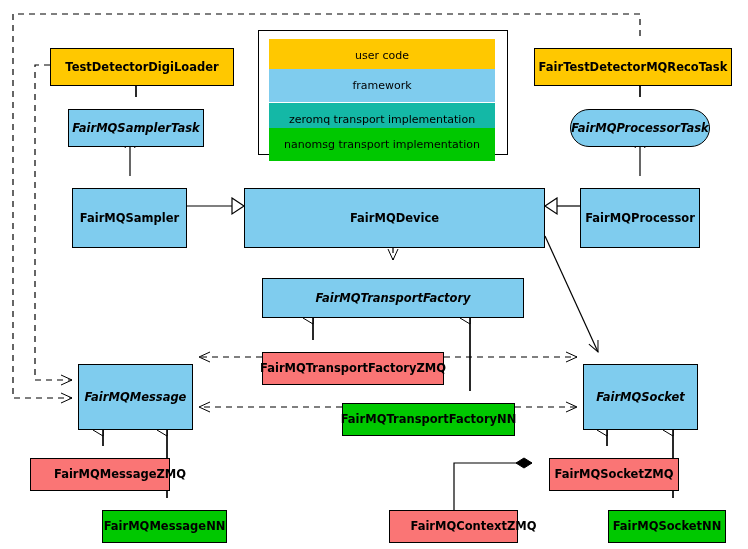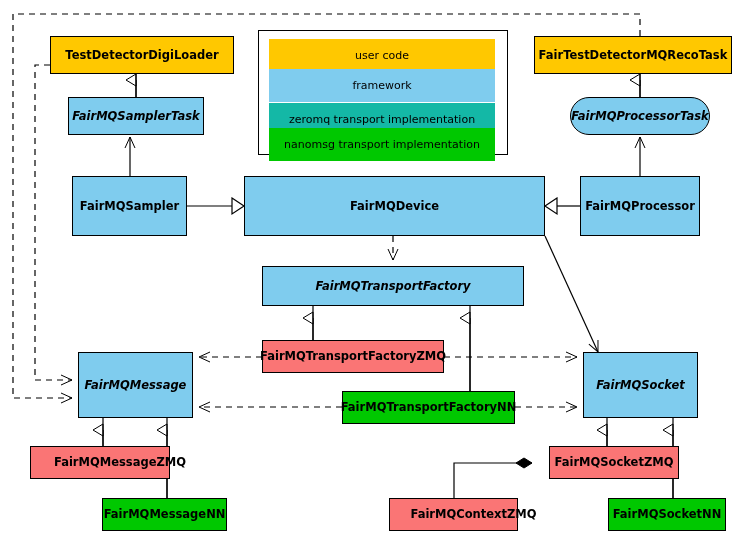--- a/index.html
+++ b/index.html
@@ -1,21 +1,21 @@
 <!DOCTYPE html>
 <html><head>
 <meta charset="utf-8">
 <style>
   html,body{margin:0;padding:0;background:#ffffff;}
   body{font-family:"DejaVu Sans","Liberation Sans",sans-serif;}
   #canvas{position:relative;width:748px;height:549px;background:#ffffff;overflow:hidden;}
   svg#edges{position:absolute;left:0;top:0;width:748px;height:549px;pointer-events:none;}
   .node{position:absolute;box-sizing:border-box;border:1px solid #000000;
         display:flex;align-items:center;justify-content:center;text-align:center;
-        font-size:11.5px;font-weight:bold;color:#000000;line-height:1.1;z-index:2;}
+        font-size:11.5px;font-weight:bold;color:#000000;line-height:1.1;z-index:2;margin-top:12px;}
   .node.user{background:#FFC800;}
   .node.framework{background:#7FCCEE;}
   .node.zmq{background:#FA7575;}
   .node.nn{background:#00C800;}
   .node.abstract{font-style:italic;}
   #legend{position:absolute;left:258px;top:30px;width:250px;height:125px;
           background:#ffffff;border:1px solid #000000;box-sizing:border-box;z-index:3;}
   .legend-row{position:absolute;left:10px;width:226px;height:33px;
               display:flex;align-items:center;justify-content:center;
               font-size:11px;font-weight:normal;color:#000000;}

